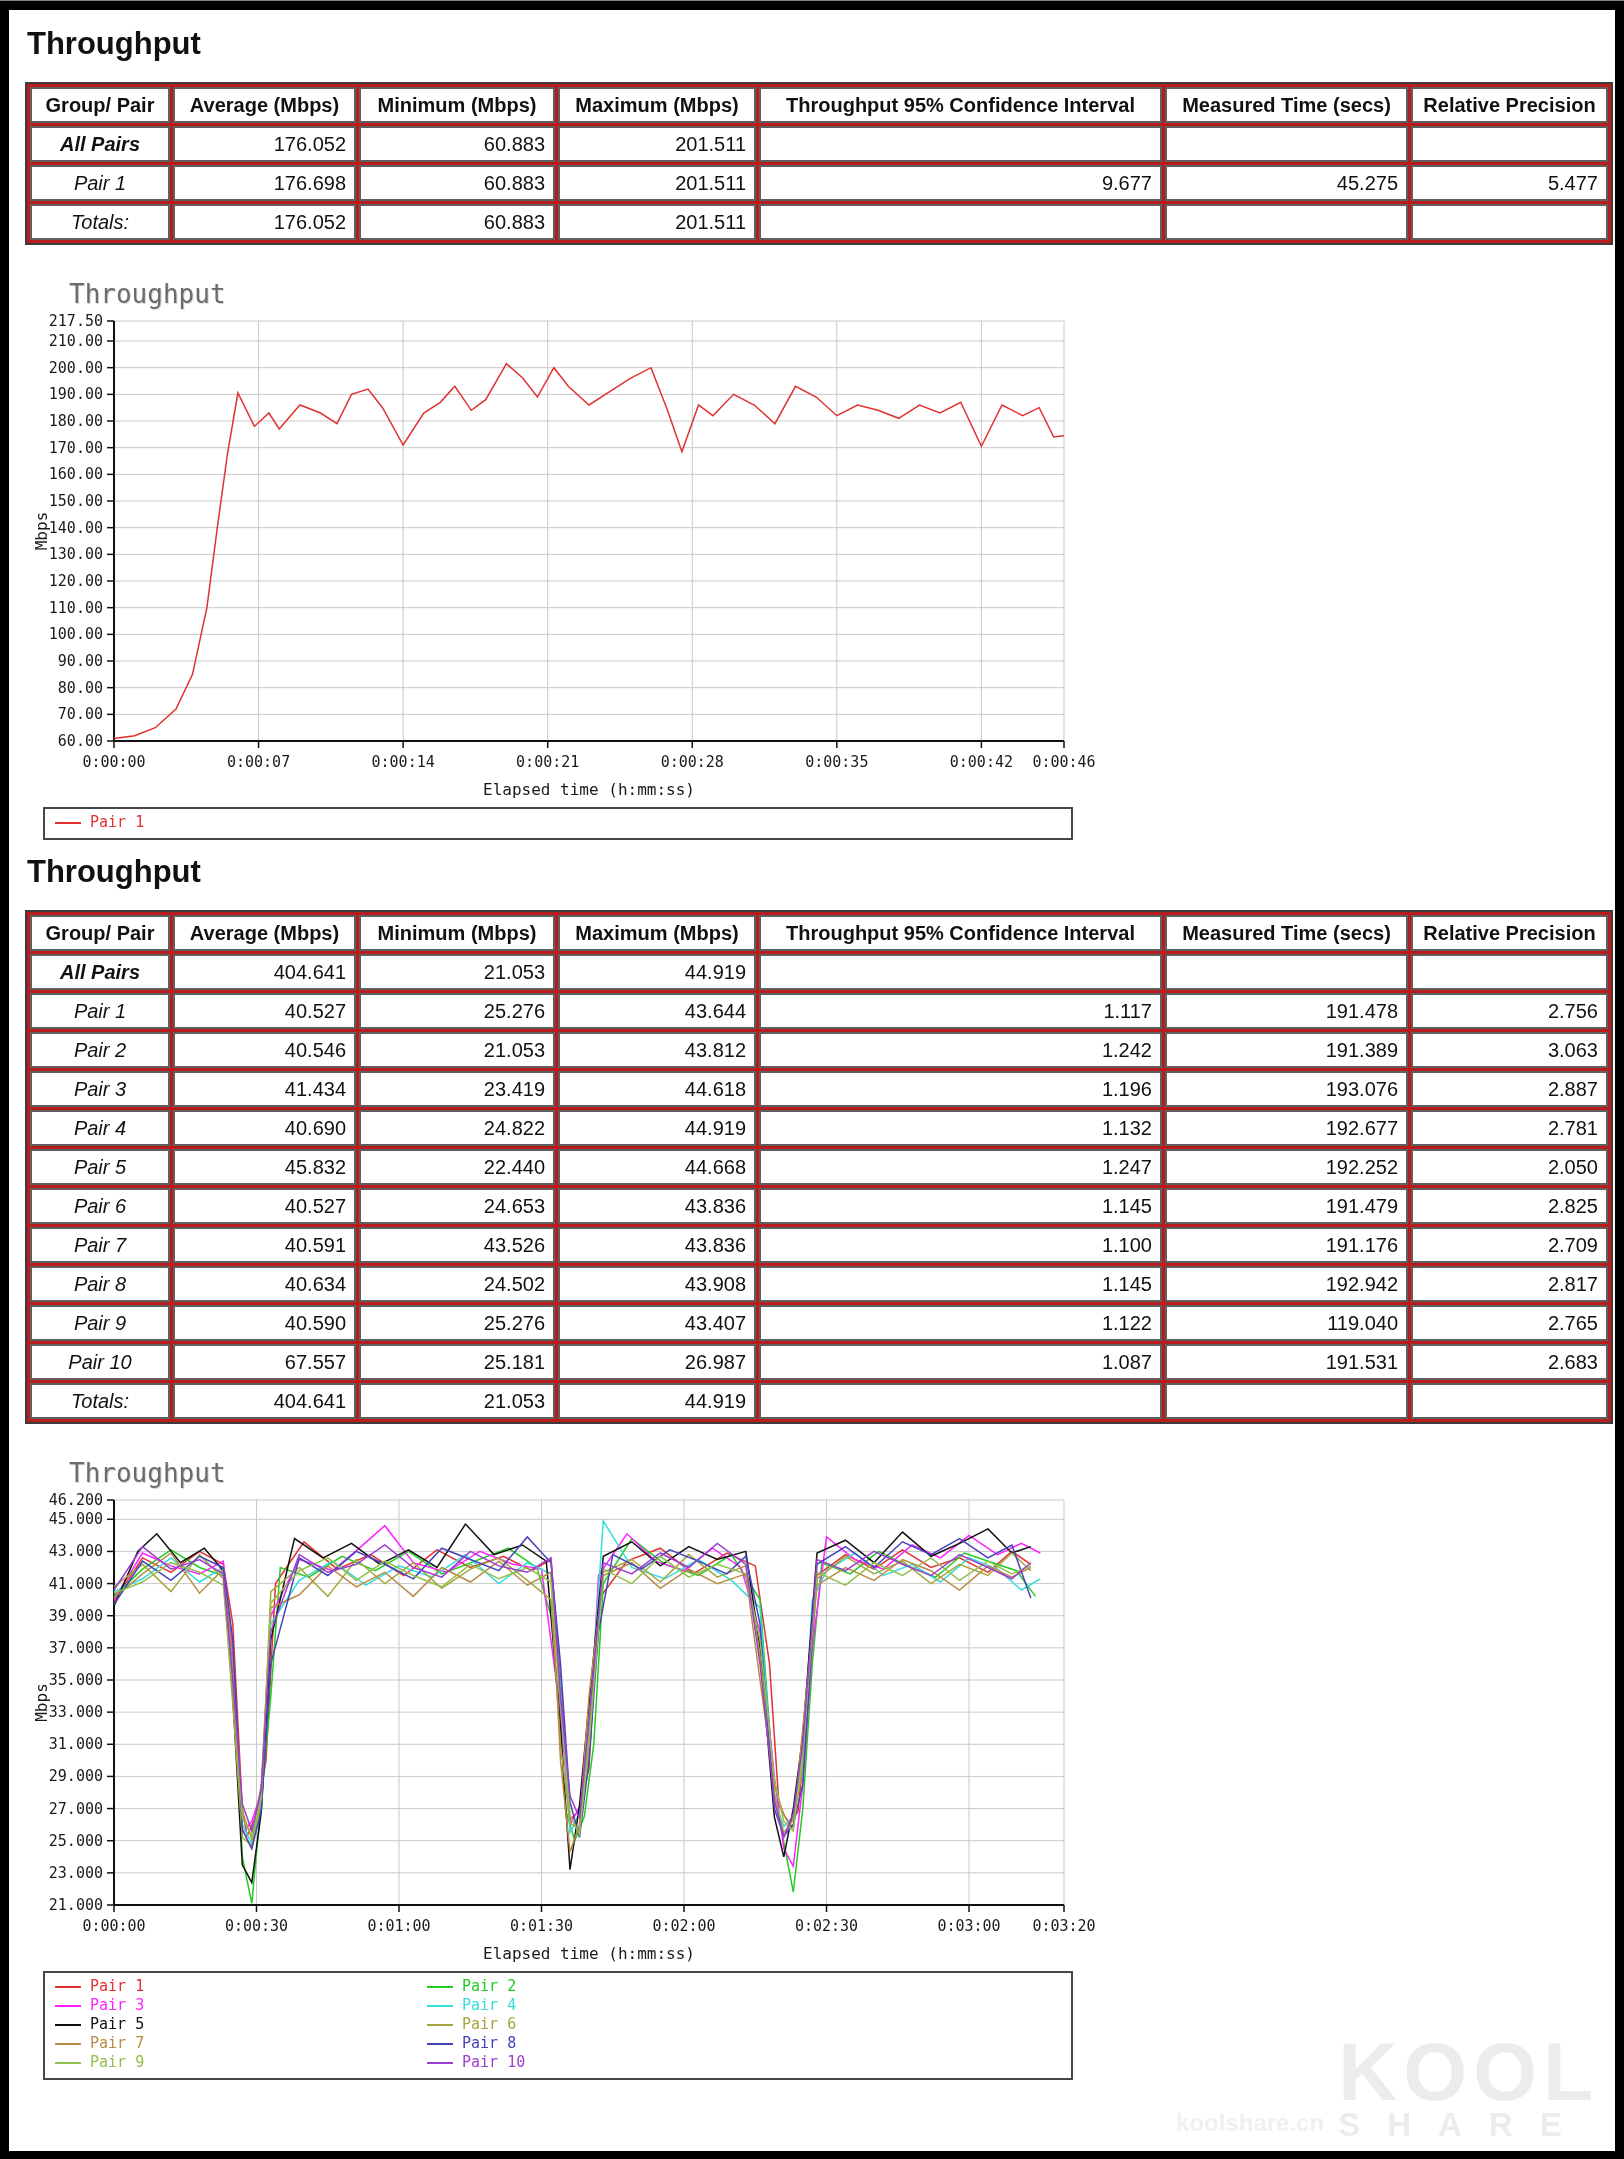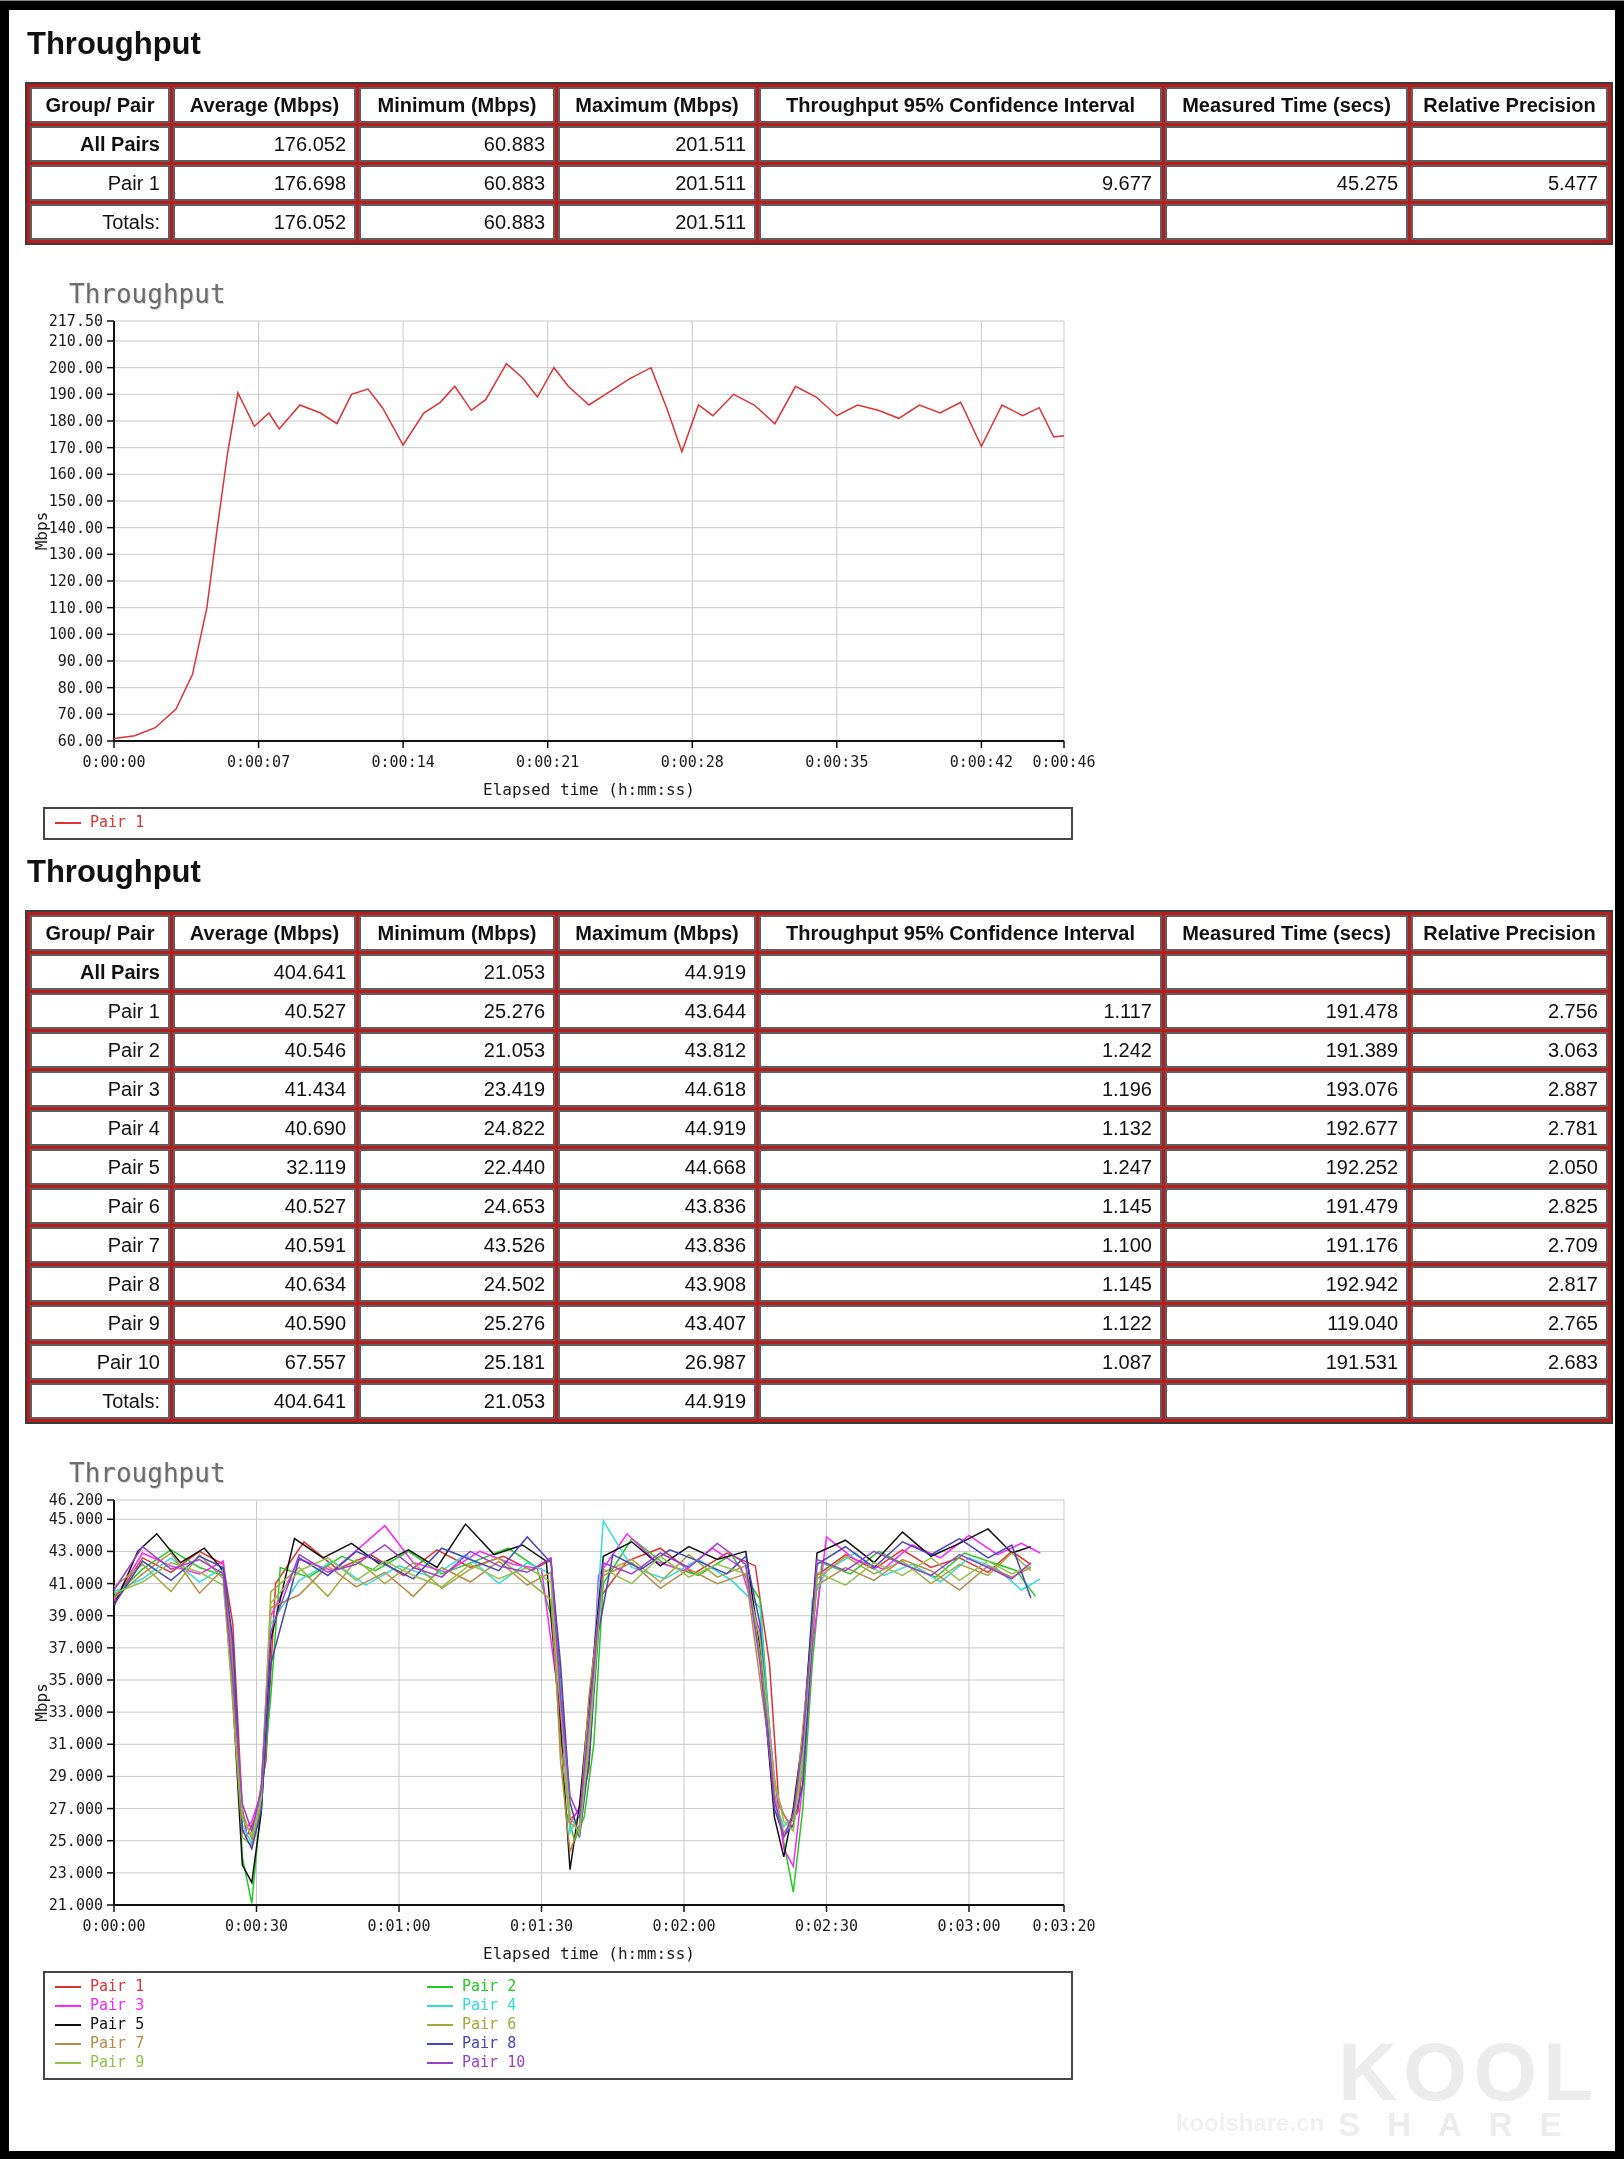--- a/index.html
+++ b/index.html
@@ -30,21 +30,21 @@
   }
   table.report th, table.report td {
     border: 2px solid #5f5f5f;
     font-size: 20px;
     padding: 4px 8px;
     height: 36px;
     background:#fff;
     overflow: hidden; white-space: nowrap;
   }
   table.report th { font-weight: bold; text-align: center; color:#111; }
-  table.report td.rowlabel { text-align: right; color:#111; }
+  table.report td.rowlabel { text-align: center; color:#111;font-style:italic; }
   table.report td.rowlabel.bold { font-weight: bold; }
   table.report td.num { text-align: right; color:#111; }
   .chart-block { margin-left: 6px; }
   .chart-title {
     font-family: "DejaVu Sans Mono", monospace;
     font-size: 26px; color: #6b6b6b;
     margin: 0 0 2px 40px;
     text-shadow: 1px 1px 0 #d8d8d8;
   }
   svg.chart text {
@@ -298,21 +298,21 @@
           <td class="rowlabel">Pair 4</td>
           <td class="num">40.690</td>
           <td class="num">24.822</td>
           <td class="num">44.919</td>
           <td class="num">1.132</td>
           <td class="num">192.677</td>
           <td class="num">2.781</td>
         </tr>
         <tr>
           <td class="rowlabel">Pair 5</td>
-          <td class="num">32.119</td>
+          <td class="num">45.832</td>
           <td class="num">22.440</td>
           <td class="num">44.668</td>
           <td class="num">1.247</td>
           <td class="num">192.252</td>
           <td class="num">2.050</td>
         </tr>
         <tr>
           <td class="rowlabel">Pair 6</td>
           <td class="num">40.527</td>
           <td class="num">24.653</td>

